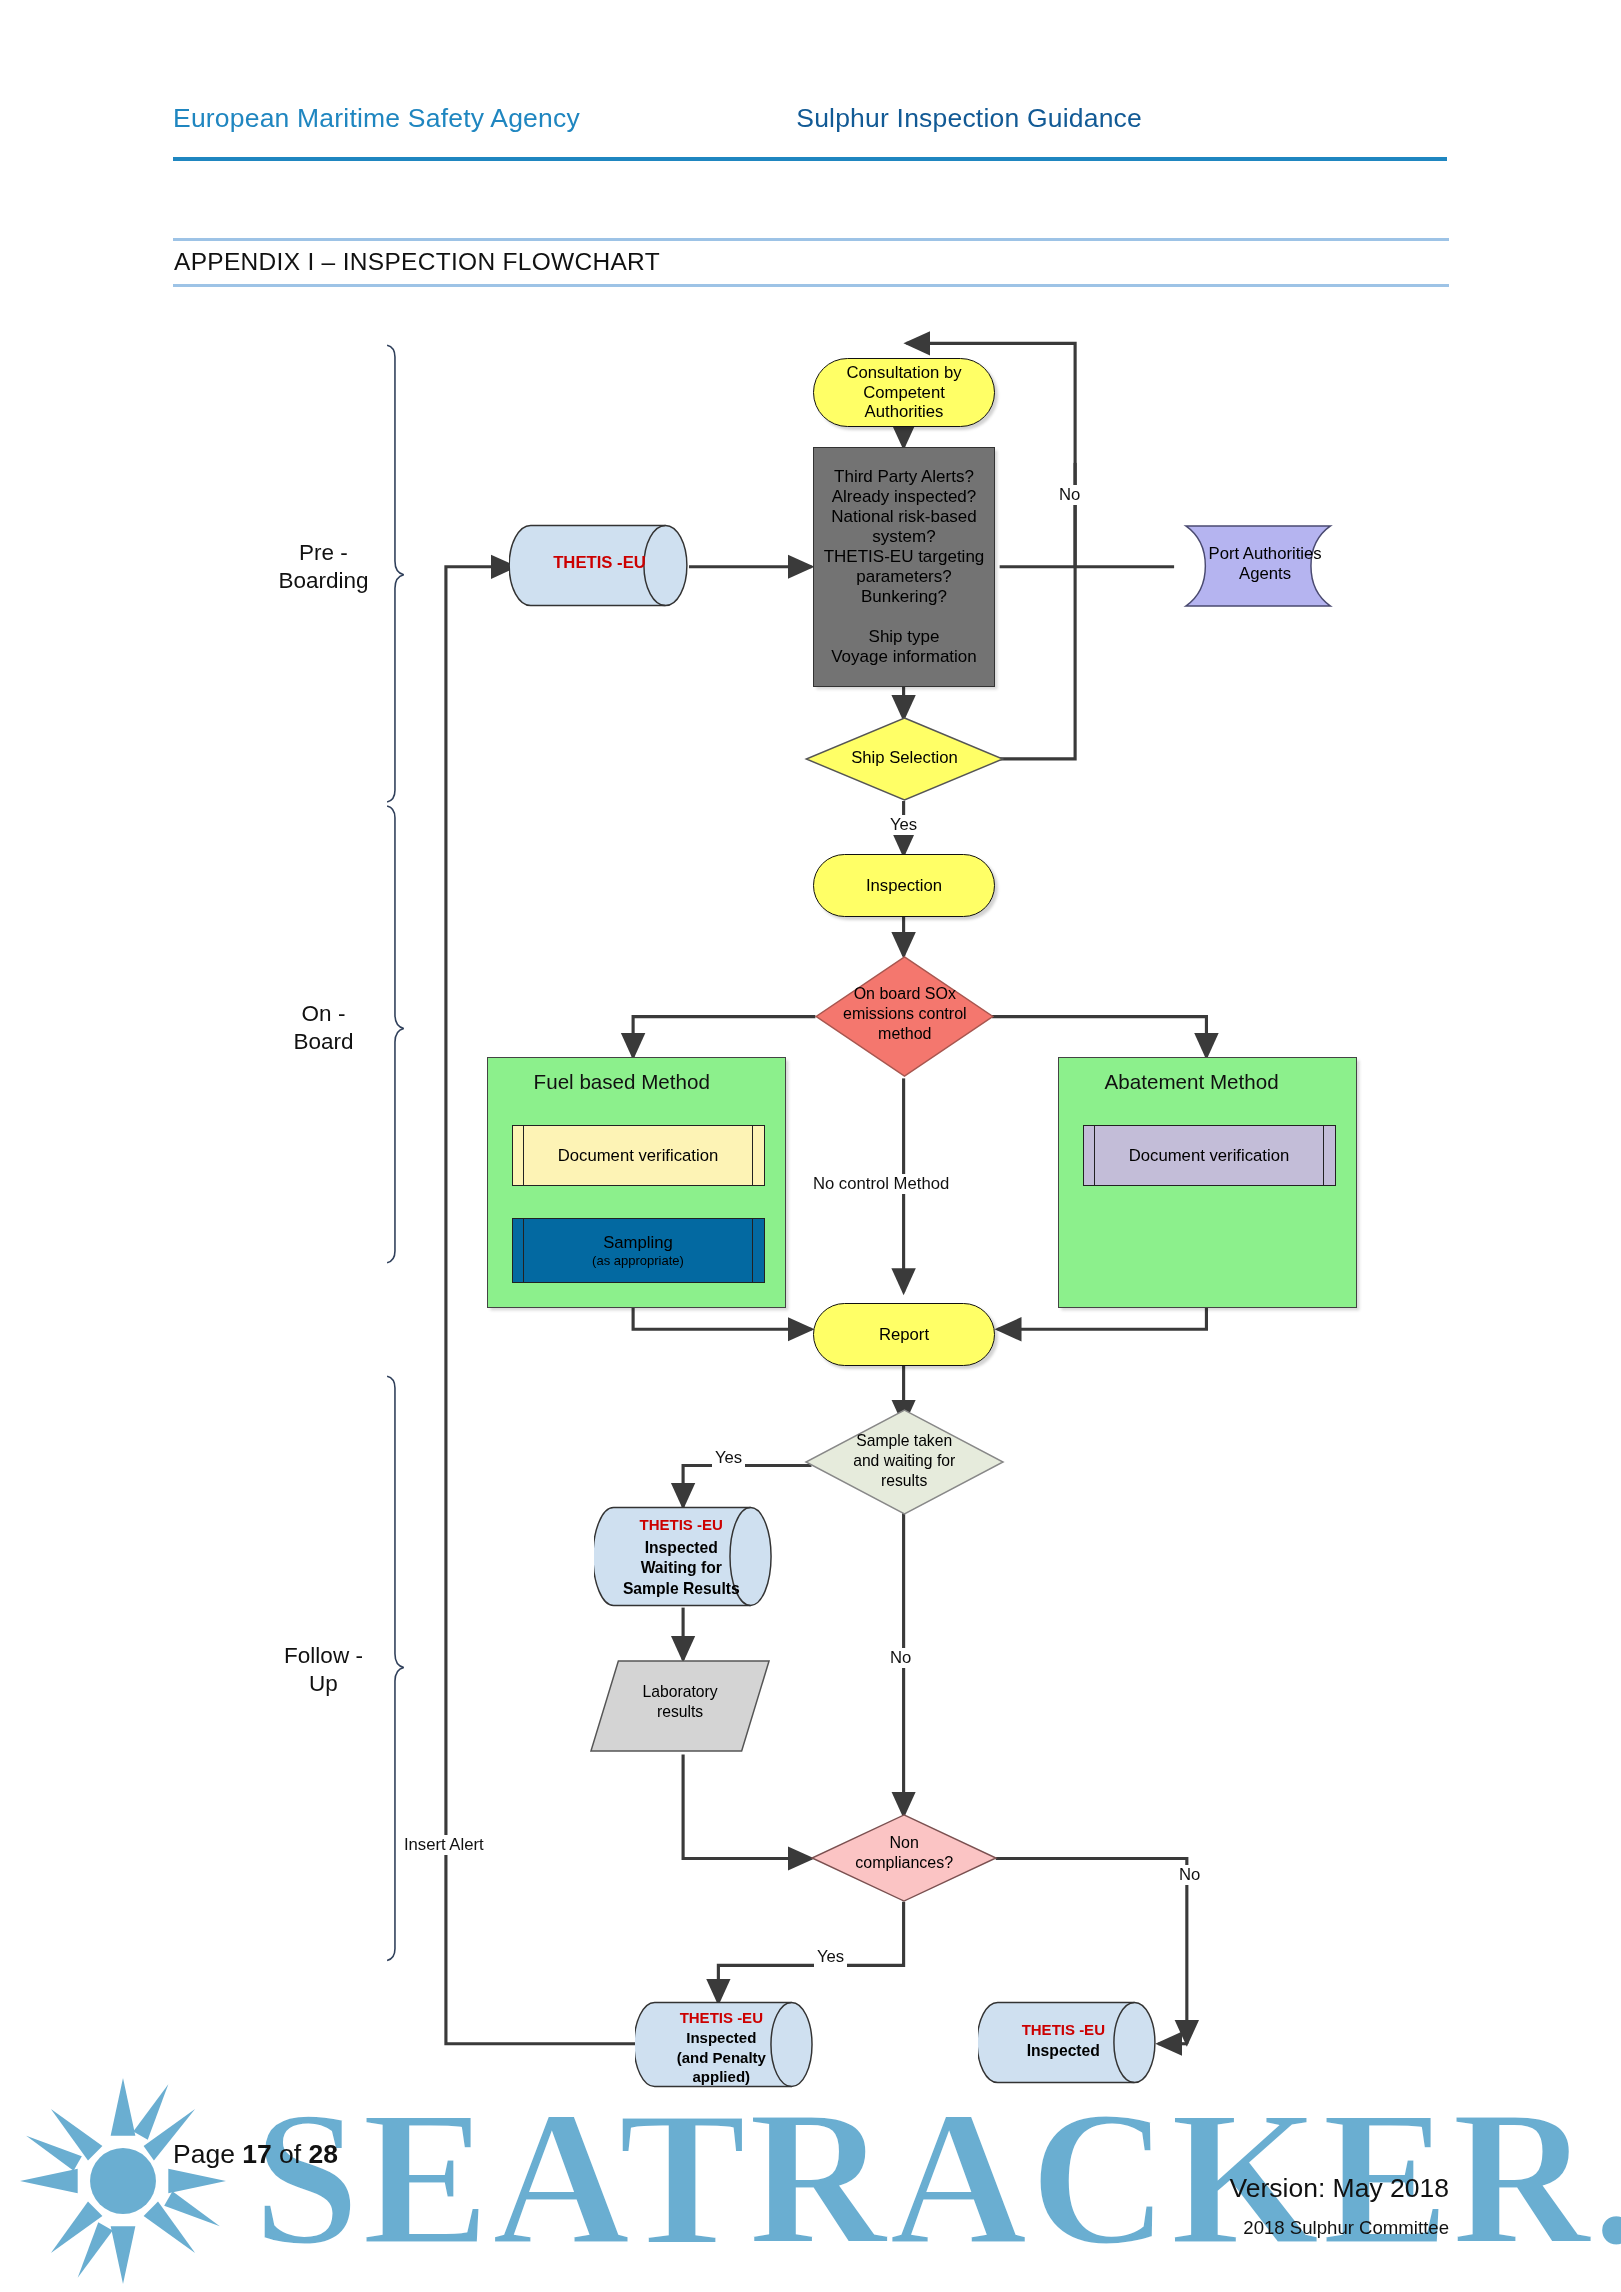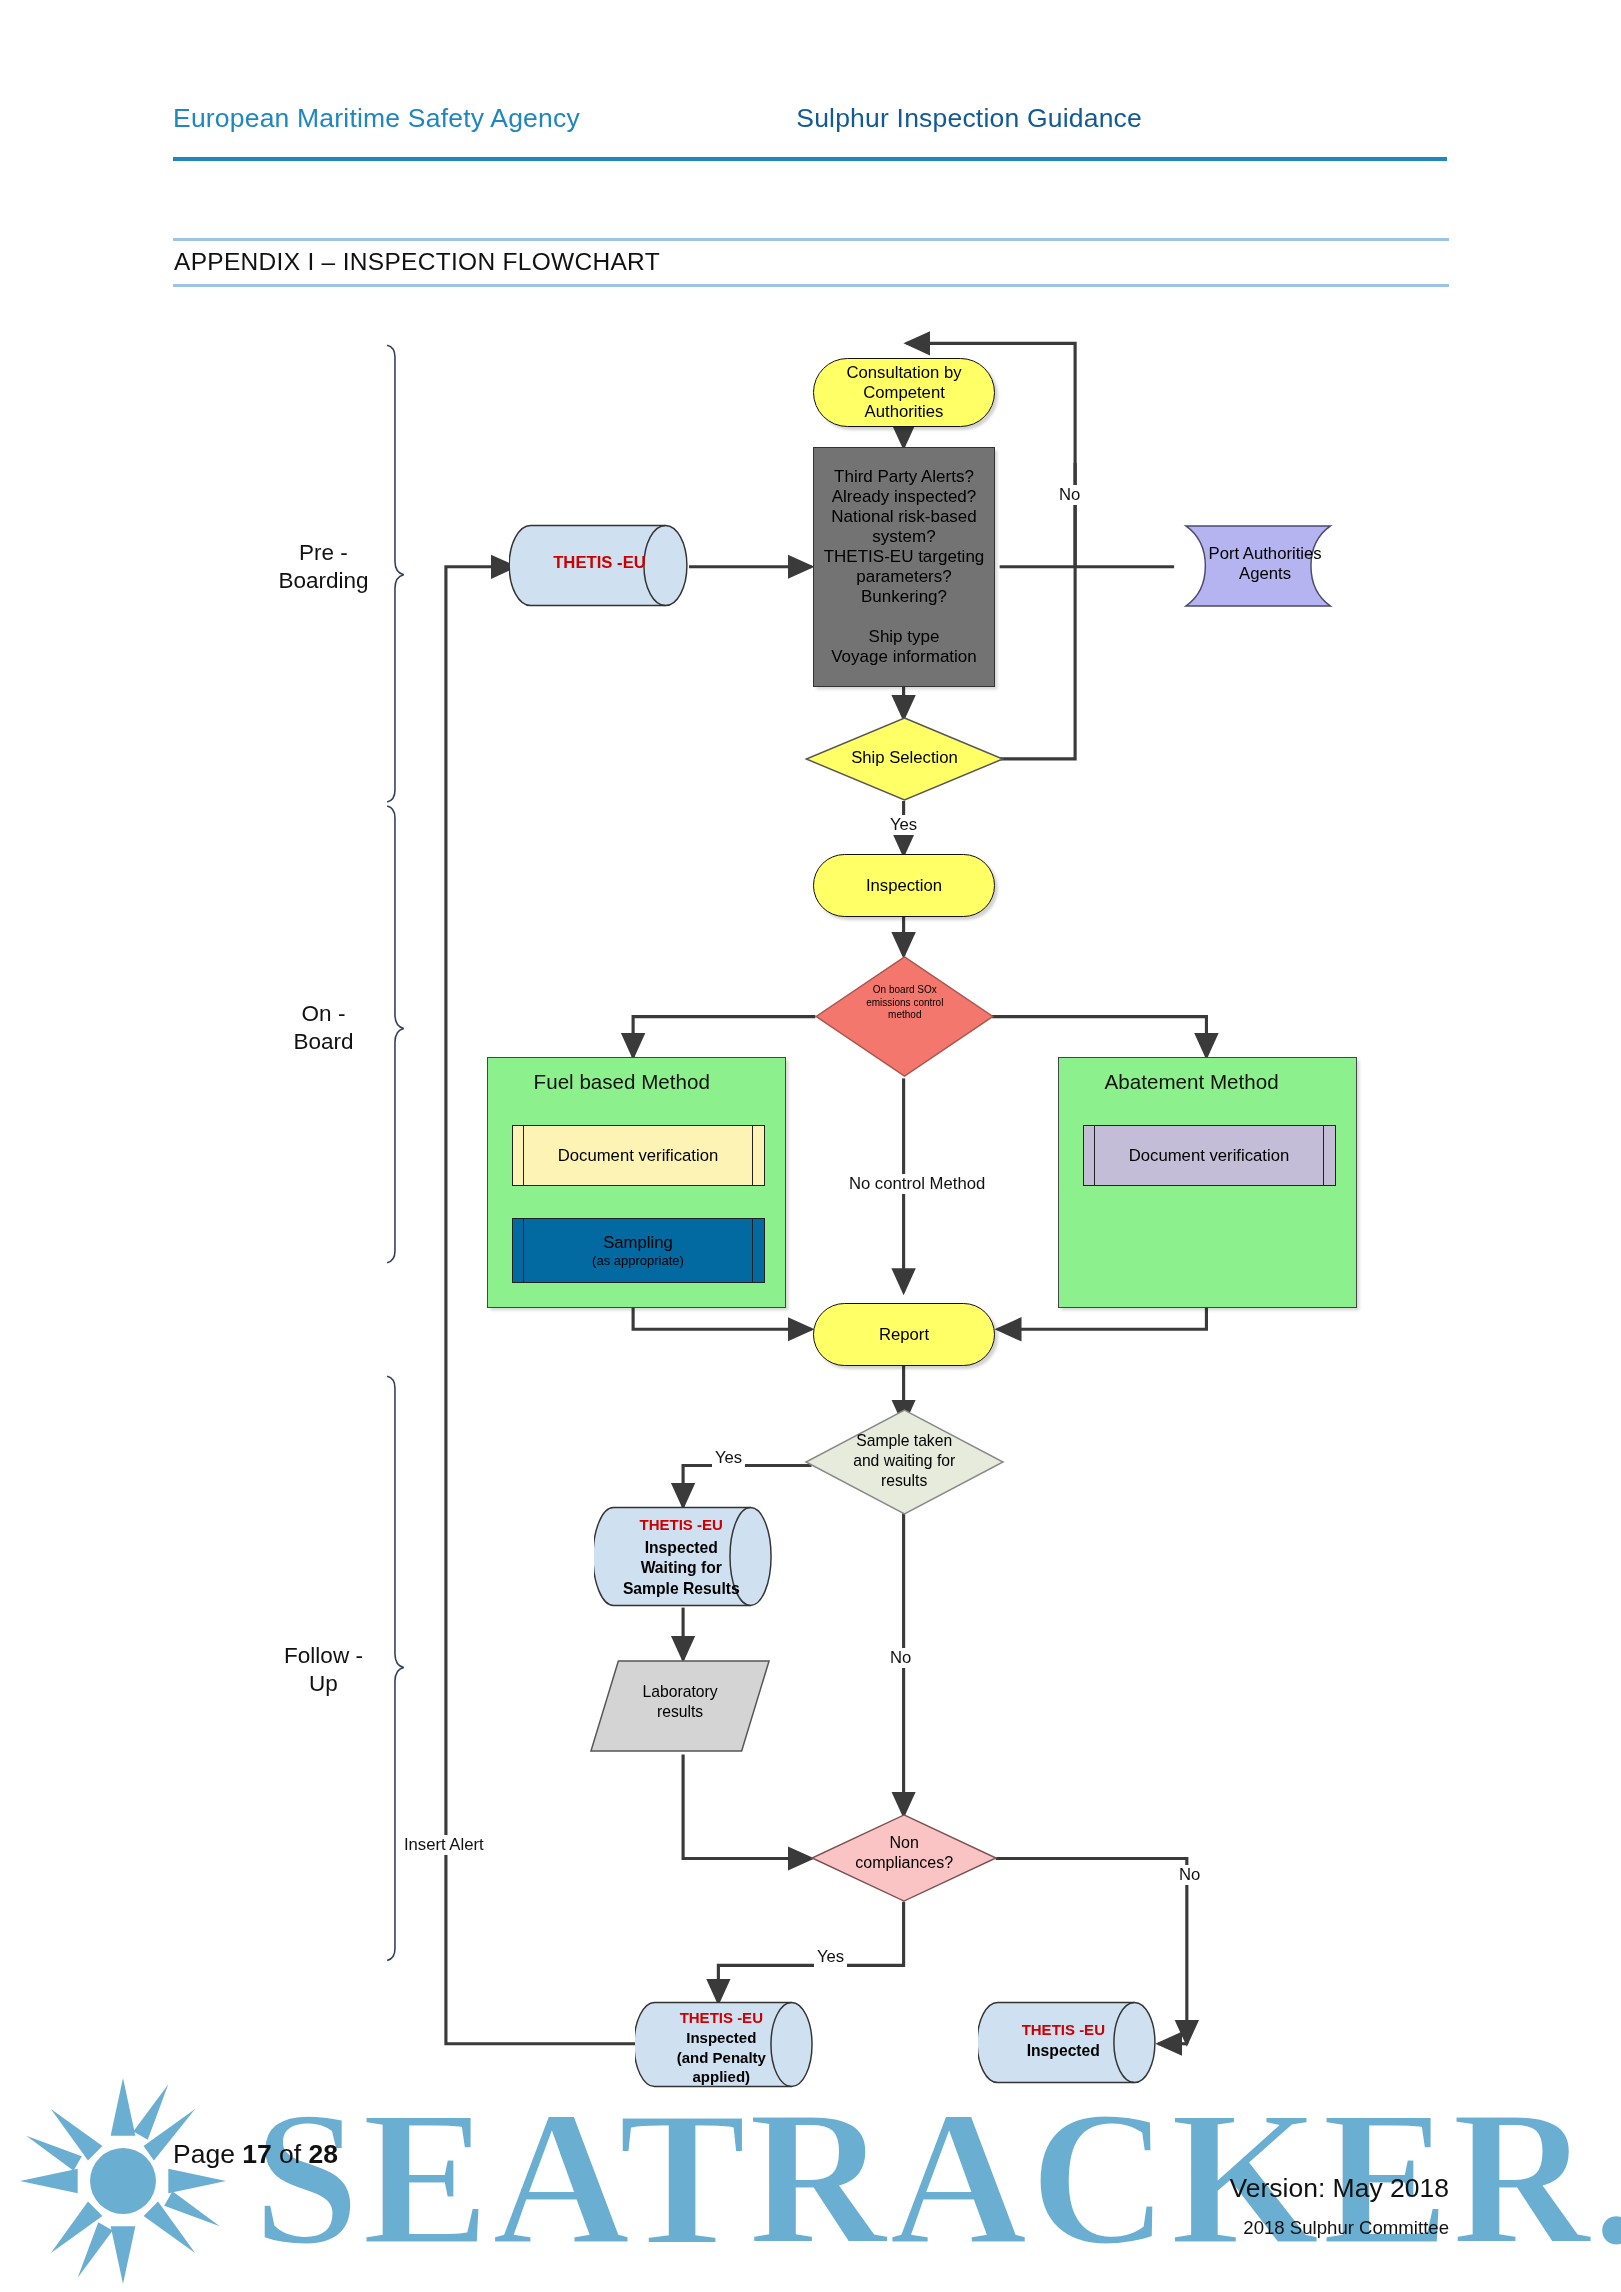--- a/index.html
+++ b/index.html
@@ -185,21 +185,21 @@
     </svg>
     <div style="position:absolute;left:0;top:32px;width:201px;text-align:center;font-size:16.7px;">Ship Selection</div>
   </div>
 
   <div class="node pill" style="left:813px;top:854px;width:182px;height:63px;font-size:16.7px;">Inspection</div>
 
   <div style="position:absolute;left:814px;top:955px;width:181px;height:123px;">
     <svg width="181" height="123" style="position:absolute;left:0;top:0;" viewBox="0 0 185 126">
       <path d="M92.5,2 L183,63 L92.5,124 L2,63 z" fill="#f4776e" stroke="#a8564f" stroke-width="1.5"></path>
     </svg>
-    <div style="position:absolute;left:7.8px;top:29px;width:166px;text-align:center;font-size:10px;line-height:1.25;white-space:pre-line;">On board SOx
+    <div style="position:absolute;left:7.8px;top:29px;width:166px;text-align:center;font-size:16px;line-height:1.25;white-space:pre-line;">On board SOx
 emissions control
 method</div>
   </div>
 
   <div class="group" style="position:absolute;left:487px;top:1057px;width:297px;height:249px;">
     <div class="group-title">Fuel based Method</div>
     <div class="pdp" style="left:23.5px;top:67px;width:253px;height:61px;background:#fdf3b5;font-size:16.7px;">
       <span>Document verification</span>
     </div>
     <div class="pdp" style="left:23.5px;top:160px;width:253px;height:65px;background:#0369a1;font-size:16.7px;">
@@ -268,21 +268,21 @@
     <svg width="180" height="84" style="position:absolute;left:0;top:0;" viewBox="0 0 184 86">
       <path d="M20,1.5 H160 a21,41 0 0 1 0,82 H20 a21,41 0 0 1 0,-82 z" fill="#cfe0f0" stroke="#333" stroke-width="1.5"></path>
       <path d="M160,1.5 a21,41 0 0 0 0,82" fill="none" stroke="#333" stroke-width="1.5"></path>
     </svg>
     <div style="position:absolute;left:11.8px;top:19.6px;width:147px;text-align:center;font-size:15px;" class="thetis">THETIS -EU</div>
     <div style="position:absolute;left:9.8px;top:41px;width:151px;text-align:center;font-size:15.7px;font-weight:bold;">Inspected</div>
   </div>
 
   <div class="edge-label" style="left:1056px;top:485px;">No</div>
   <div class="edge-label" style="left:887px;top:815px;">Yes</div>
-  <div class="edge-label" style="left:810px;top:1174px;margin-left:36px;">No control Method</div>
+  <div class="edge-label" style="left:810px;top:1174px;">No control Method</div>
   <div class="edge-label" style="left:712px;top:1448px;">Yes</div>
   <div class="edge-label" style="left:887px;top:1648px;">No</div>
   <div class="edge-label" style="left:1176px;top:1865px;">No</div>
   <div class="edge-label" style="left:814px;top:1947px;">Yes</div>
   <div class="edge-label" style="left:401px;top:1835px;">Insert Alert</div>
 
 </div>
 
 <div id="watermark"></div>
 <svg id="wm-sun" viewBox="0 0 100 100">

